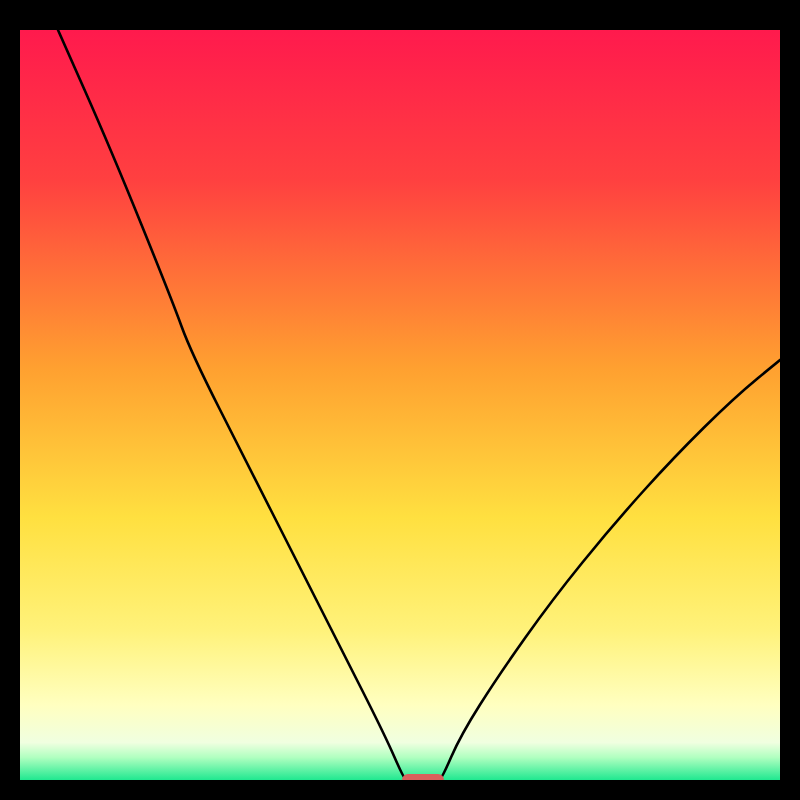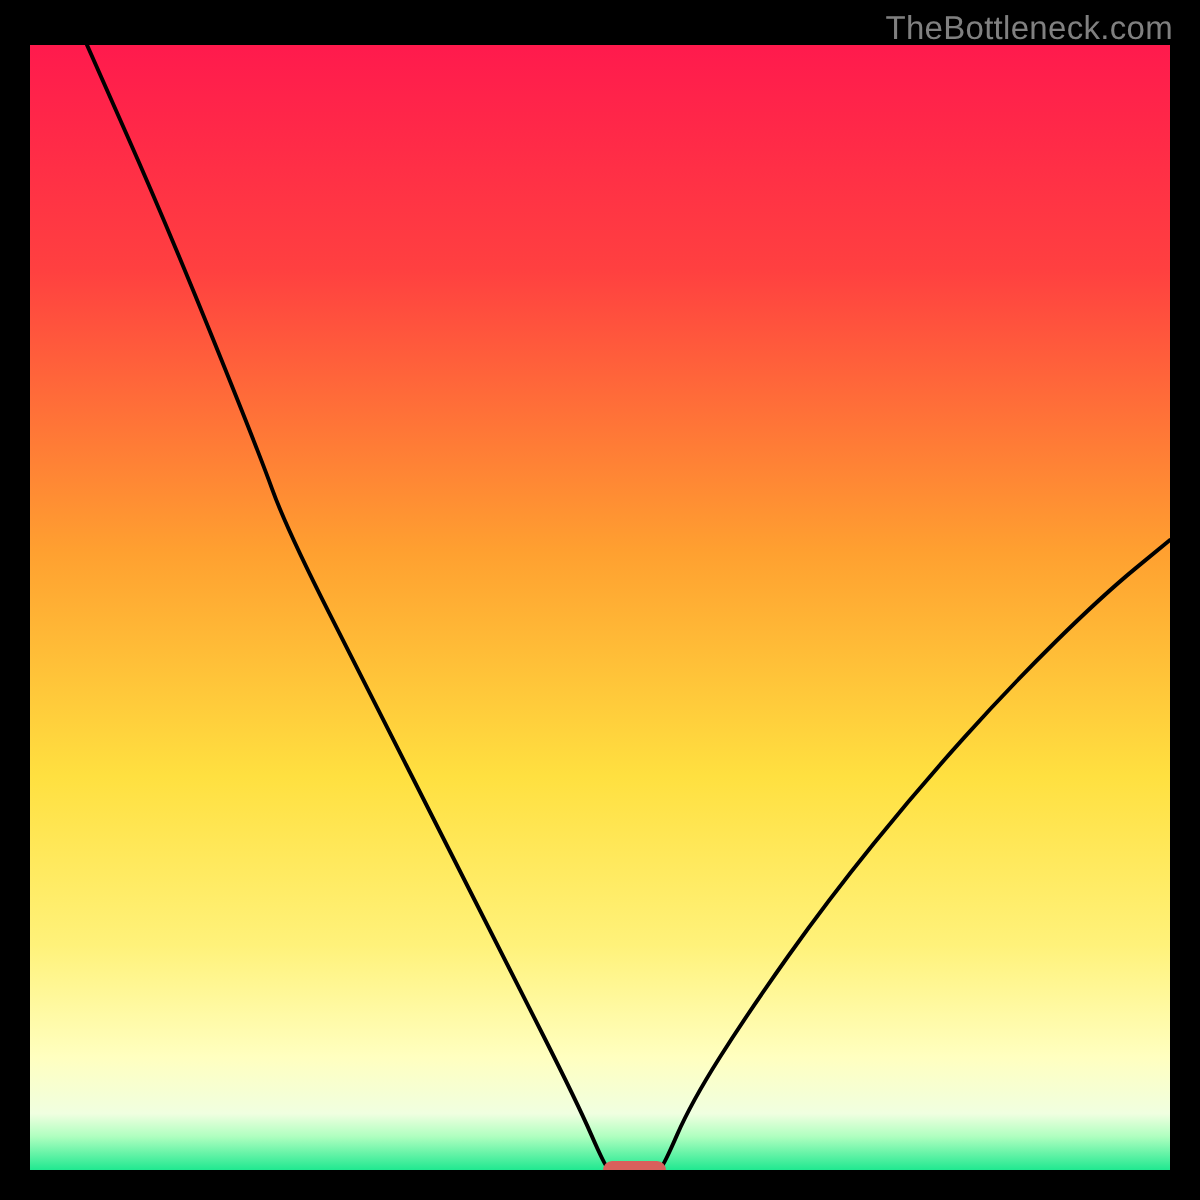--- a/index.html
+++ b/index.html
@@ -56,21 +56,20 @@
     font-size: 22px;
     font-weight: 500;
     letter-spacing: 0.2px;
   }
 </style>
 </head>
 <body>
 
 <div class="frame">
 
-  <div class="watermark">TheBottleneck.com</div>
 
   <div class="plot-area">
     <svg class="gradient" viewBox="0 0 760 750" preserveAspectRatio="none">
       <defs>
         <linearGradient id="bg-grad" x1="0" y1="0" x2="0" y2="1">
             <stop offset="0%" stop-color="#ff1a4d"></stop>
             <stop offset="20%" stop-color="#ff4040"></stop>
             <stop offset="45%" stop-color="#ffa030"></stop>
             <stop offset="65%" stop-color="#ffe040"></stop>
             <stop offset="80%" stop-color="#fff27a"></stop>

